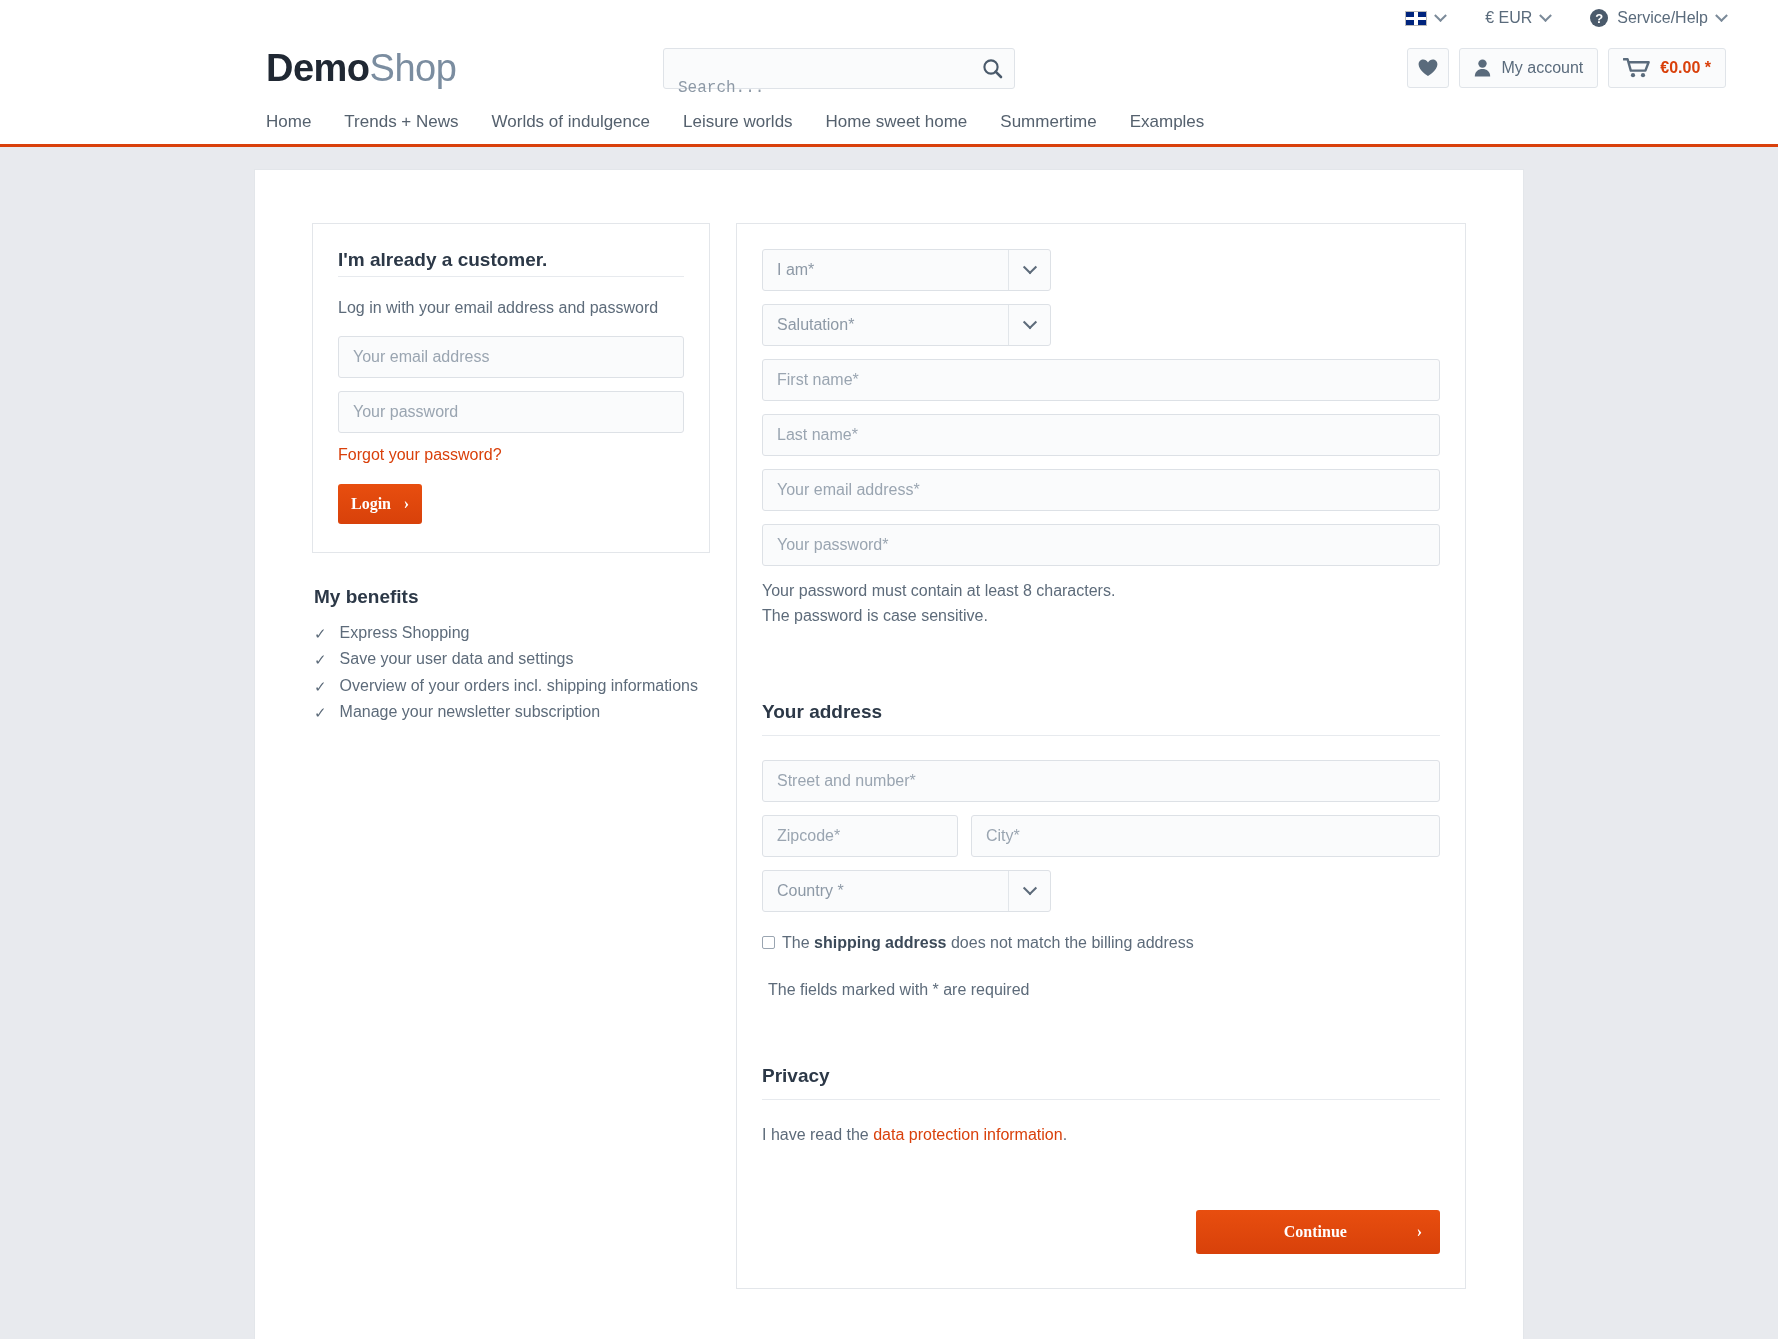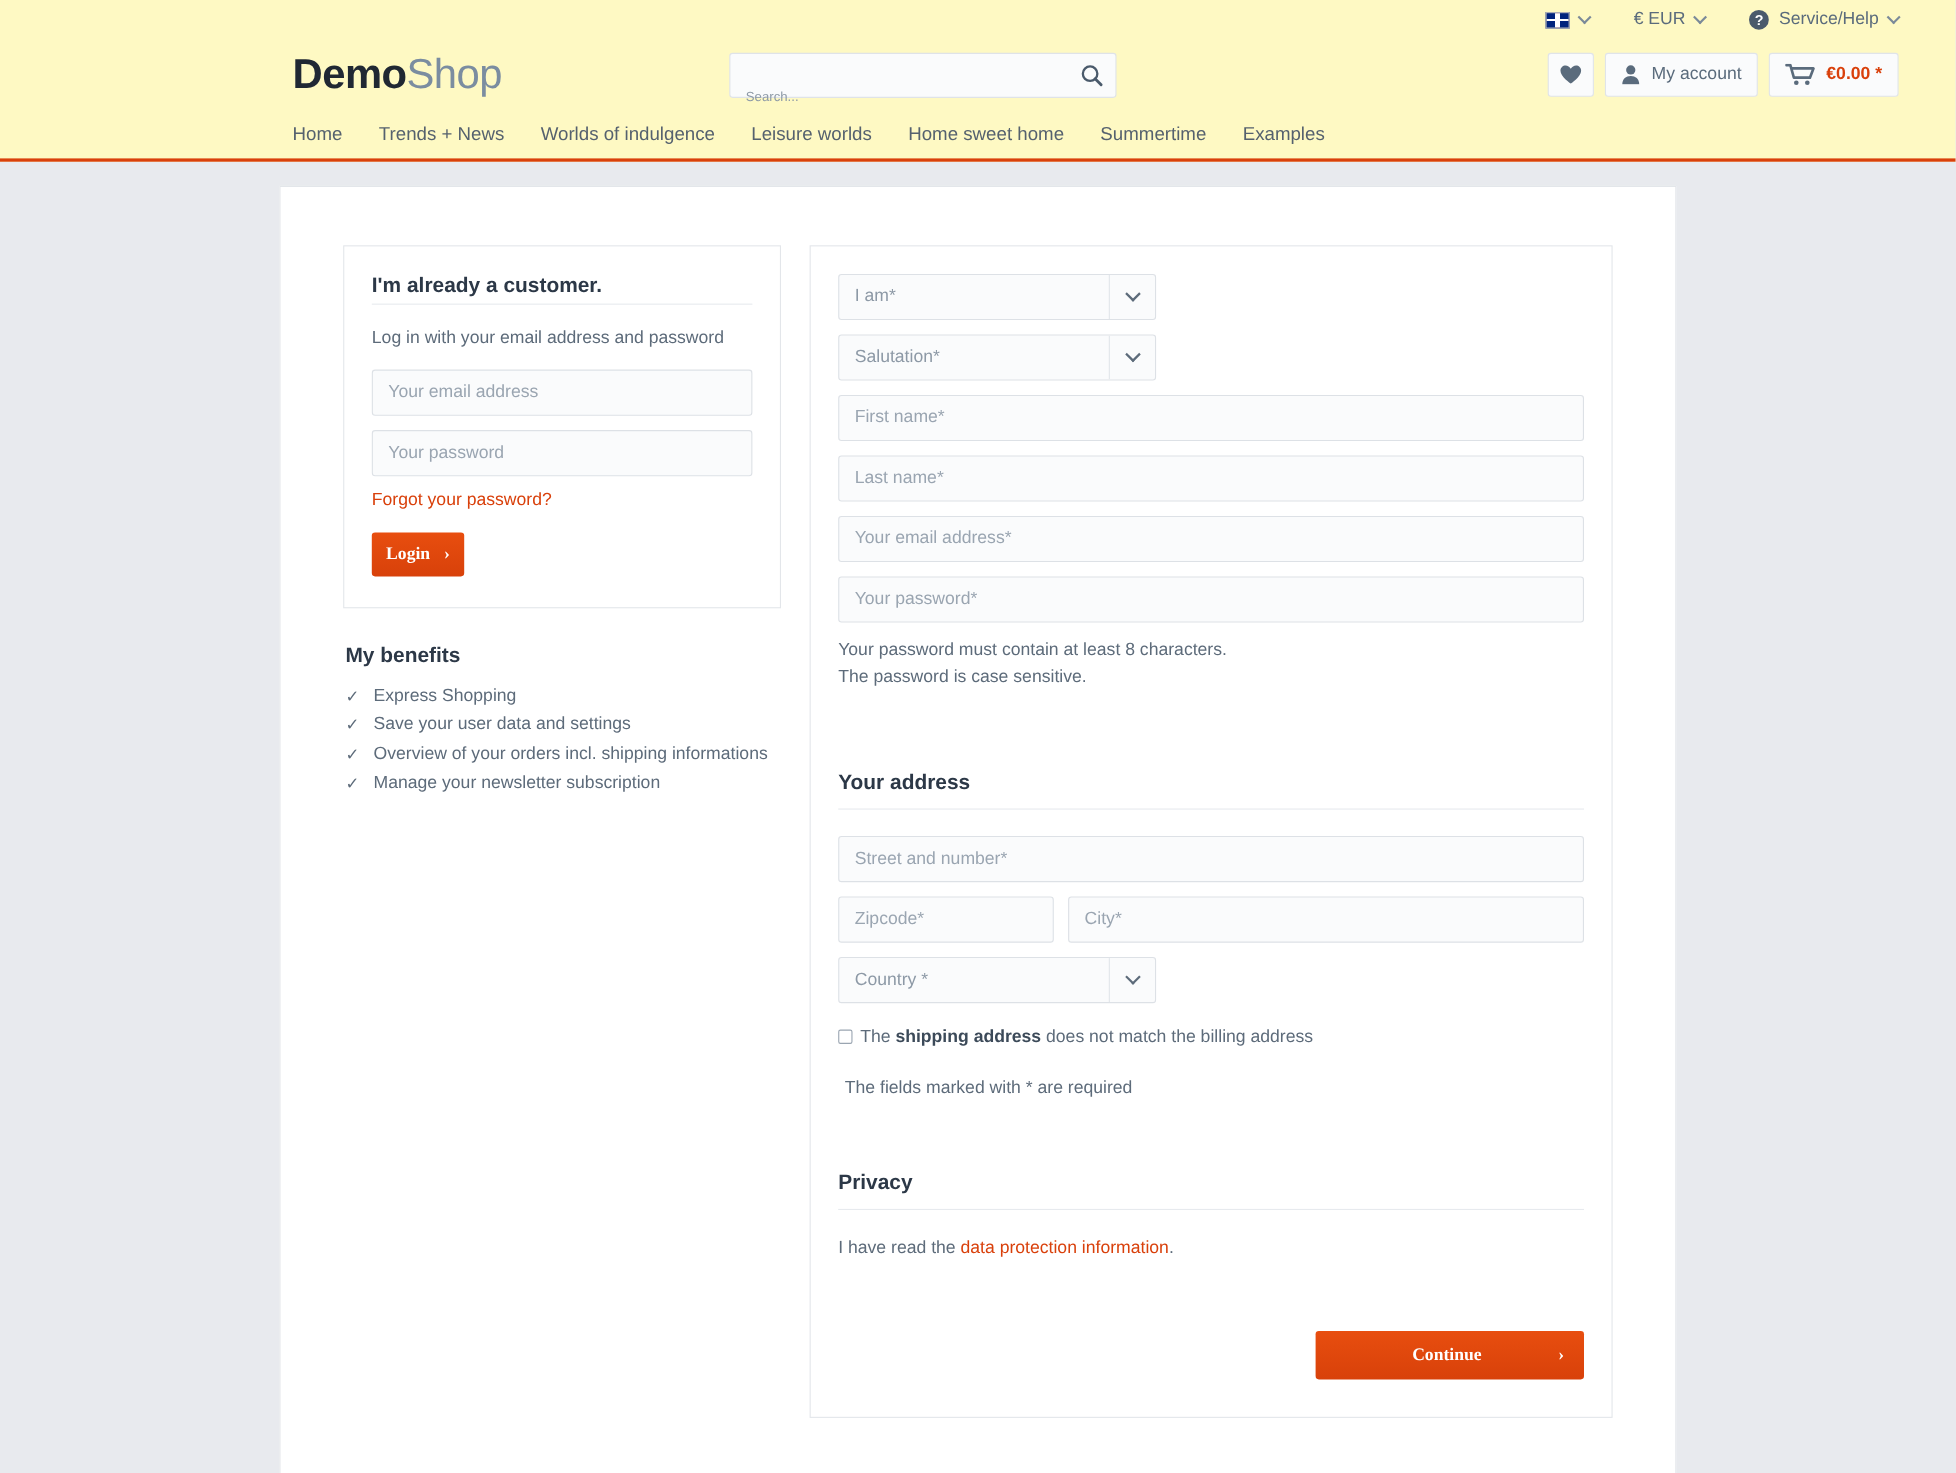--- a/index.html
+++ b/index.html
@@ -7,21 +7,21 @@
     width: 1778px;
     height: 1339px;
     background: #e8eaee;
     font-family: "Liberation Sans", sans-serif;
     -webkit-font-smoothing: antialiased;
   }
 
   .page { width: 1778px; height: 1339px; position: relative; background: #e8eaee; overflow: hidden; }
 
   
-  .header-wrap { background: #fef9c3; border-bottom: 3px solid #d9400b; }
+  .header-wrap { background: #ffffff; border-bottom: 3px solid #d9400b; }
   .topbar {
     height: 36px;
     display: flex;
     align-items: center;
     justify-content: flex-end;
     padding-right: 52px;
     font-size: 16px;
     color: #4a5a6b;
   }
   .topbar-item {
@@ -80,24 +80,24 @@
     background: #fafbfc;
     border-radius: 3px;
     display: flex;
     align-items: center;
   }
   .search-input {
     flex: 1;
     border: none;
     outline: none;
     background: transparent;
-    font-size: 12px;
+    font-size: 16px;
     color: #55616e;
     padding: 0 14px;
-    font-family: Liberation Sans, sans-serif;
+    font-family: Liberation Mono, monospace;
     margin-top: 39px;
   }
   .search-input::placeholder { color: #8d99a6; }
   .search-btn {
     width: 44px; height: 100%;
     background: transparent; border: none; cursor: pointer;
     display: flex; align-items: center; justify-content: center;
   }
 
   .header-actions {

